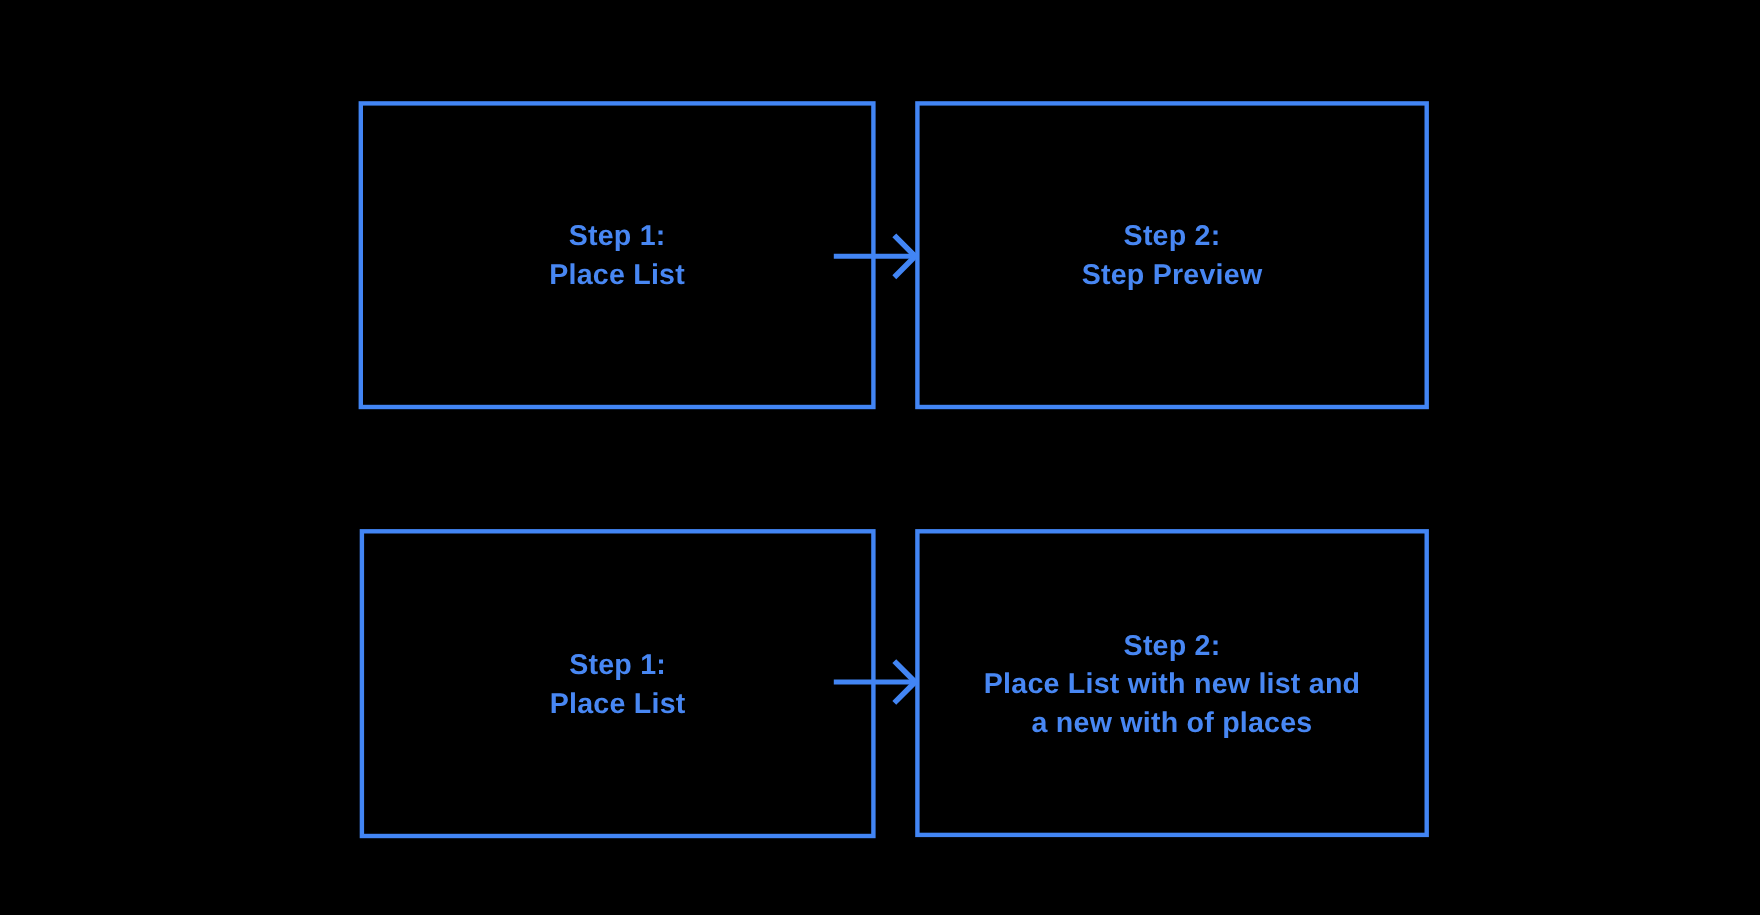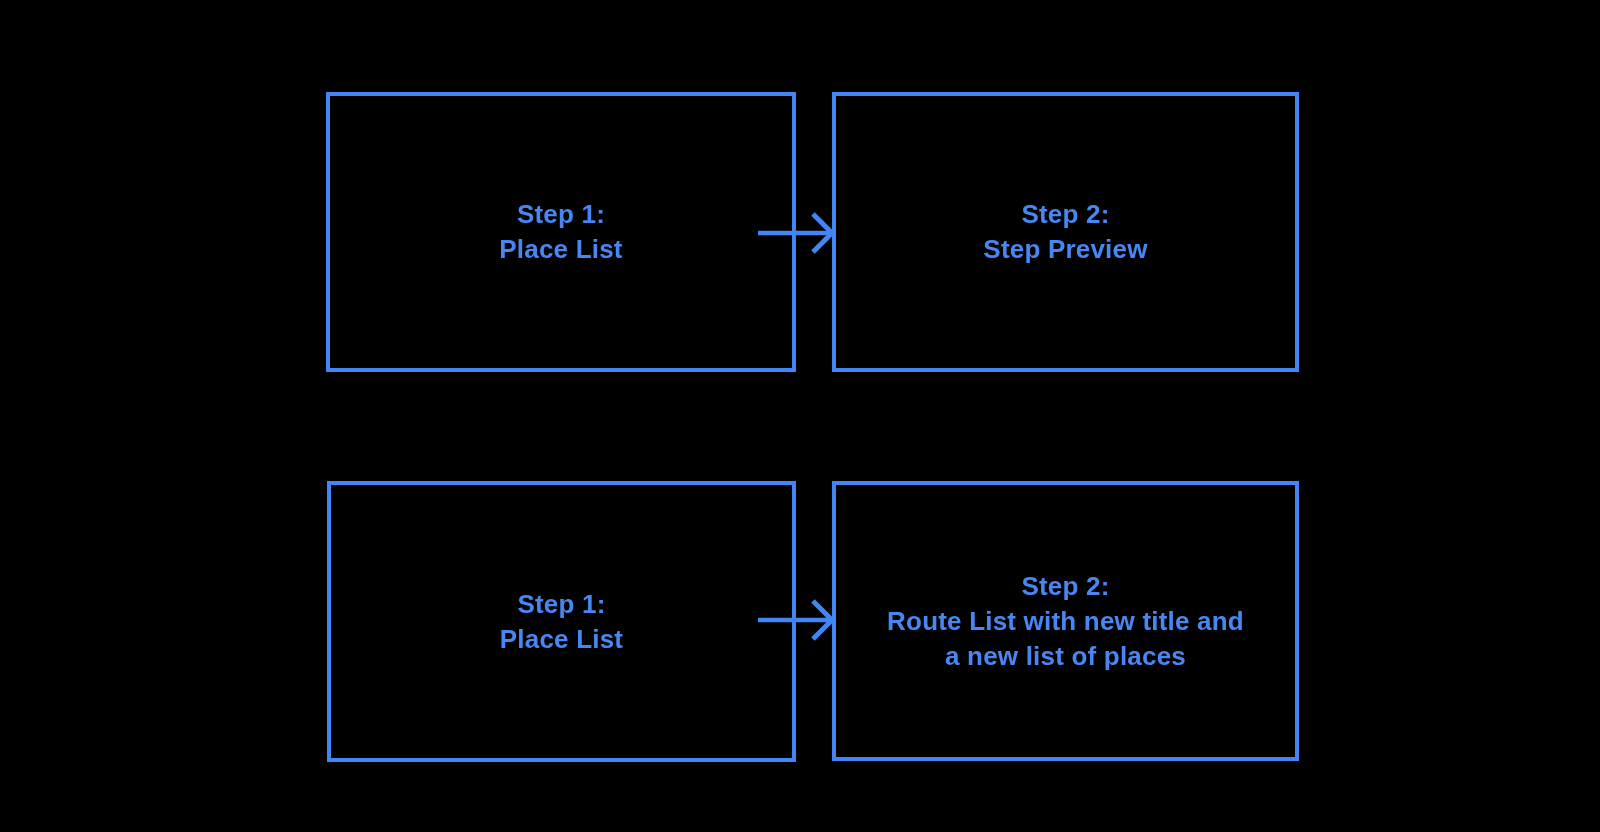--- a/index.html
+++ b/index.html
@@ -82,18 +82,18 @@
   </div>
 
   <svg class="arrow arrow-row2" width="80" height="56" viewBox="0 0 80 56" aria-hidden="true">
     <line x1="1" y1="28" x2="73" y2="28" stroke="currentColor" stroke-width="4.5"></line>
     <polyline points="56,9 75,28 56,47" fill="none" stroke="currentColor" stroke-width="5" stroke-linejoin="miter"></polyline>
   </svg>
 
   <div class="node node-d">
     <div class="node-label">
       <div>Step 2:</div>
-      <div>Route List with new title and</div>
-      <div>a new list of places</div>
+      <div>Place List with new list and</div>
+      <div>a new with of places</div>
     </div>
   </div>
 
 </div>
 
 </body></html>

